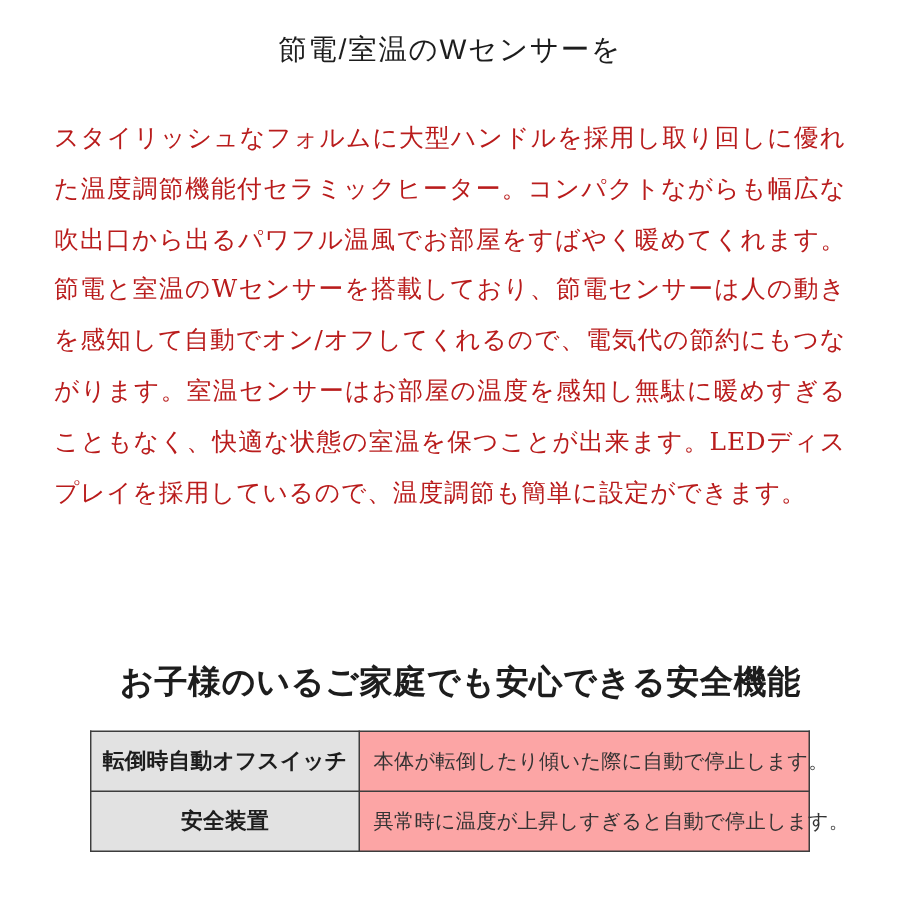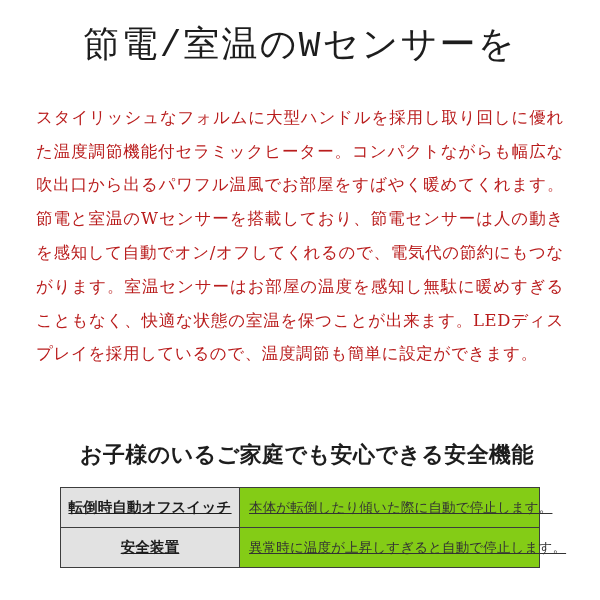--- a/index.html
+++ b/index.html
@@ -18,22 +18,22 @@
     width: 600px;
     height: 600px;
     box-sizing: border-box;
     padding: 14px 34px 0 34px;
     position: relative;
   }
 
   
   .headline {
     text-align: center;
-    font-family: Liberation Mono, monospace;
-    font-size: 36px;
+    font-family: Liberation Sans, sans-serif;
+    font-size: 19px;
     line-height: 1.52;
     letter-spacing: 0.06em;
     color: #1d1d1d;
     font-weight: 400;
     margin-top: 6px;
   }
   .headline .line {
     display: block;
     white-space: nowrap;
   }
@@ -74,34 +74,33 @@
     border-collapse: collapse;
     table-layout: fixed;
   }
   .safety-table tr {
     height: 40px;
   }
   .safety-table td {
     border: 1px solid #3d3d3d;
     padding: 0;
     vertical-align: middle;
-    text-decoration: underline;
   }
   .safety-table td.term {
     width: 178px;
     background: #e2e2e2;
     text-align: center;
     font-size: 14.5px;
     font-weight: bold;
     color: #1d1d1d;
     letter-spacing: 0.01em;
     white-space: nowrap;
   }
   .safety-table td.desc {
-    background: #84cc16;
+    background: #fca5a5;
     padding-left: 9px;
     font-size: 13.5px;
     color: #333333;
     letter-spacing: 0.01em;
     white-space: nowrap;
   }
 </style>
 </head>
 <body>
 

